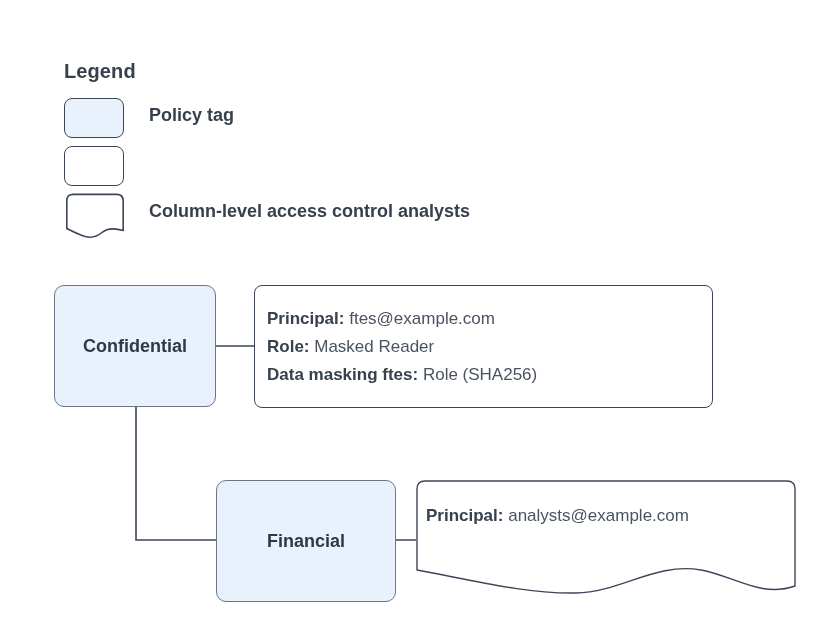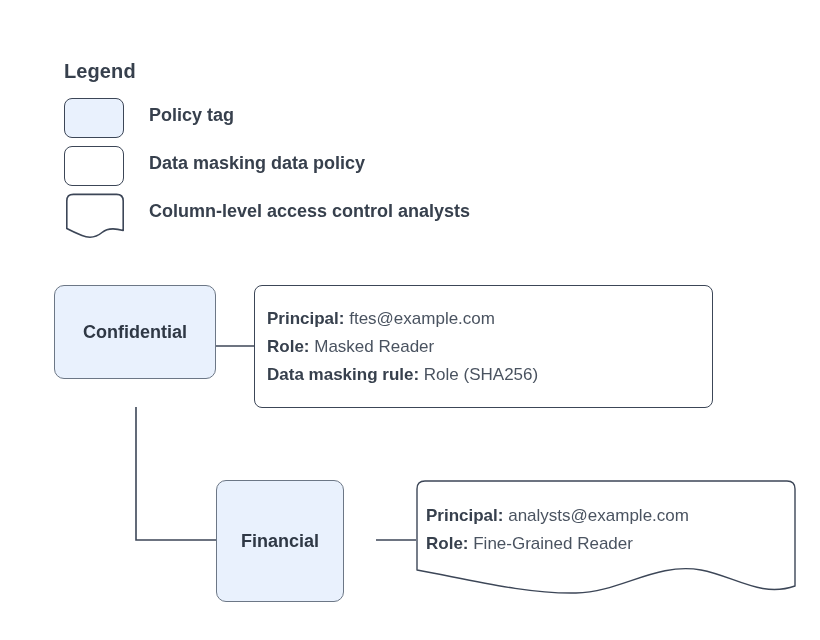--- a/index.html
+++ b/index.html
@@ -89,26 +89,26 @@
     align-items: center;
     justify-content: center;
     font-size: 18px;
     font-weight: bold;
     color: #2f3845;
   }
   .node.confidential {
     left: 38px;
     top: 285px;
     width: 162px;
-    height: 94px;
+    height: 122px;
   }
   .node.financial {
     left: 200px;
     top: 480px;
-    width: 128px;
+    width: 180px;
     height: 122px;
   }
 
   
   .card {
     position: absolute;
     box-sizing: border-box;
     background: #ffffff;
   }
   .card.policy {
@@ -170,21 +170,20 @@
 <body>
 
 <div id="canvas">
 
   <div class="legend-title">Legend</div>
 
   <div class="legend-swatch s0"></div>
   <div class="legend-label l0">Policy tag</div>
 
   <div class="legend-swatch s1"></div>
-  <div class="legend-label l1">Data masking data policy</div>
 
   <div class="legend-swatch s2">
     <svg width="62" height="46" viewBox="0 0 62 46" fill="none">
       <path d="M2.8 9 Q2.8 2.4 9.4 2.4 L52.6 2.4 Q59.2 2.4 59.2 9 L59.2 38.5
                Q45 34.5 38 40.5 Q29 48 18 43.5 Q9 39.8 2.8 36.5 Z" fill="#ffffff" stroke="#3c4657" stroke-width="1.6" stroke-linejoin="round"></path>
     </svg>
   </div>
   <div class="legend-label l2">Column-level access control analysts</div>
 
   <svg id="connectors" viewBox="0 0 820 640">
@@ -201,30 +200,29 @@
   </div>
 
   <div class="node financial">
     <span>Financial</span>
   </div>
 
   <div class="card policy">
     <div class="card-text">
       <span class="row"><span class="k">Principal:</span> <span>ftes@example.com</span></span>
       <span class="row"><span class="k">Role:</span> <span>Masked Reader</span></span>
-      <span class="row"><span class="k">Data masking rule:</span> <span>Role (SHA256)</span></span>
+      <span class="row"><span class="k">Data masking ftes:</span> <span>Role (SHA256)</span></span>
     </div>
   </div>
 
   <div class="card access">
     <svg class="wave-frame" viewBox="0 0 380 115" fill="none" preserveAspectRatio="none">
       <path d="M1 9 Q1 1 9 1 L371 1 Q379 1 379 9 L379 106
                C345 118 318 96 285 90
                C240 82 205 112 160 113
                C110 114 55 100 1 90 Z" fill="#ffffff" stroke="#3c4657" stroke-width="1.4" stroke-linejoin="round"></path>
     </svg>
     <div class="card-text">
       <span class="row"><span class="k">Principal:</span> <span>analysts@example.com</span></span>
-      <span class="row"><span class="k">Role:</span> <span>Fine-Grained Reader</span></span>
     </div>
   </div>
 
 </div>
 
 </body></html>

